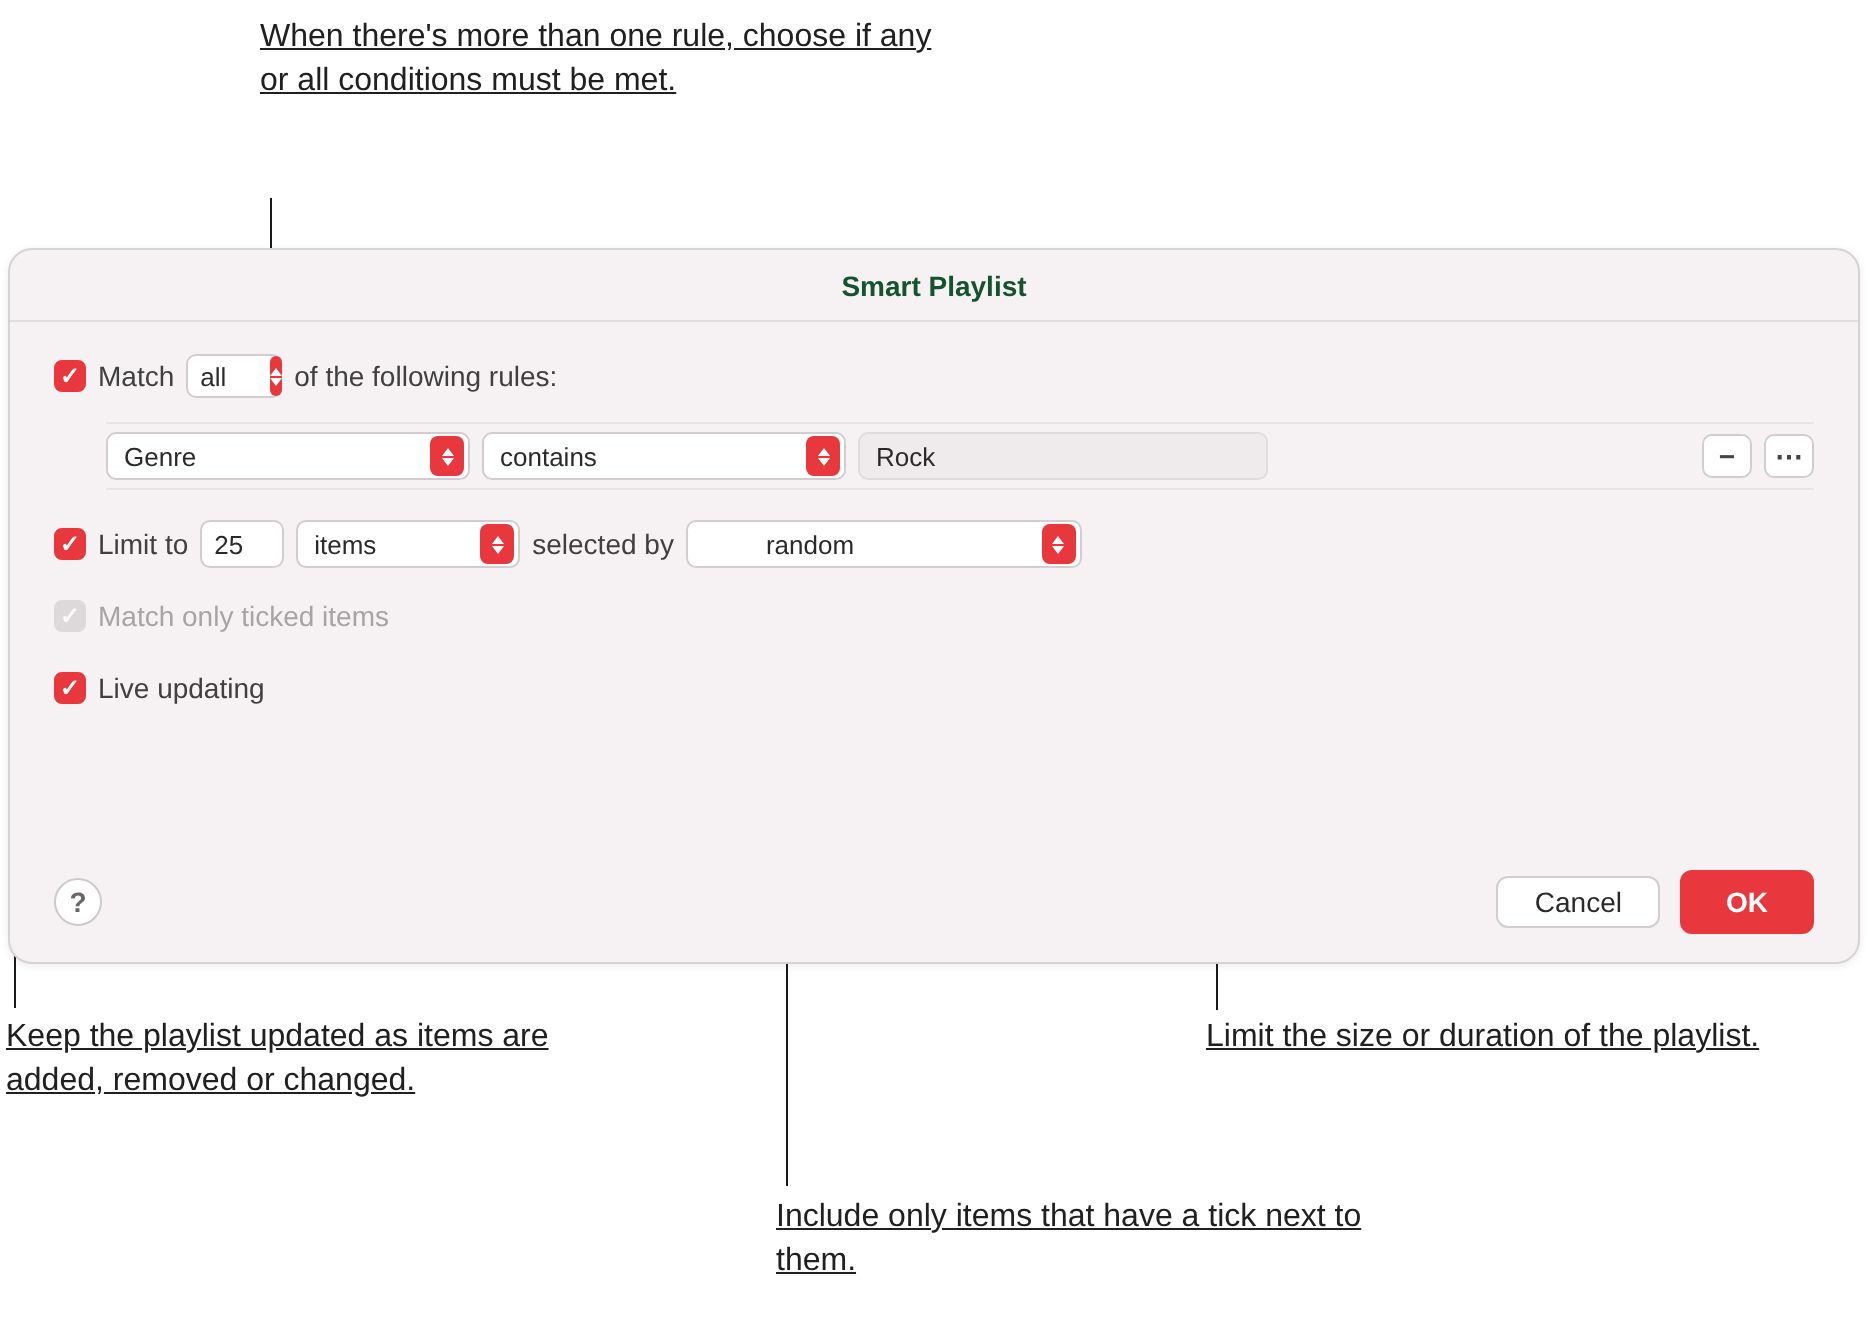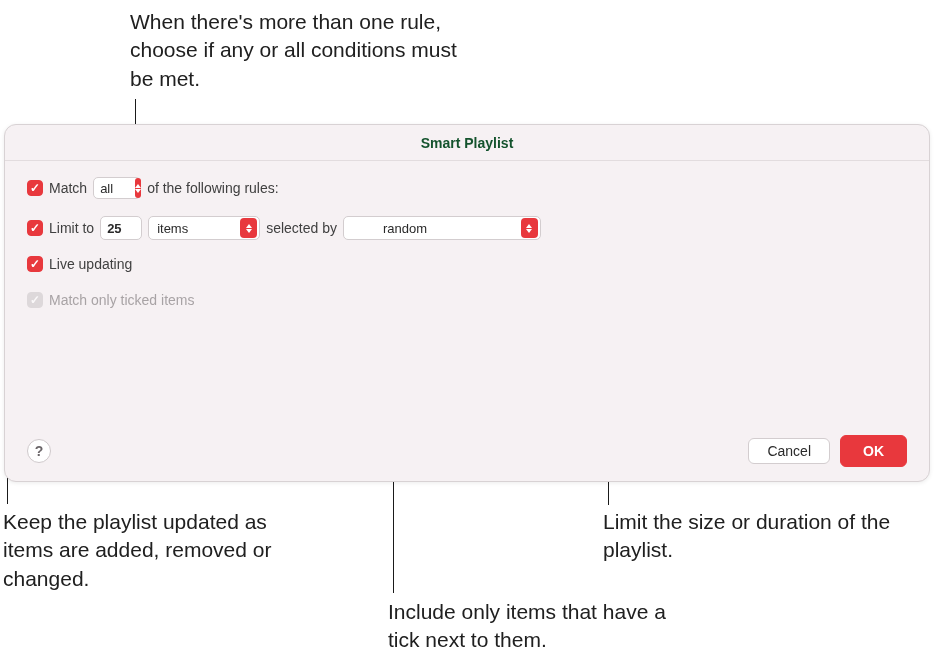--- a/index.html
+++ b/index.html
@@ -8,24 +8,25 @@
     width: 934px;
     height: 662px;
     font-family: -apple-system, "Helvetica Neue", Helvetica, Arial, sans-serif;
     font-size: 14px;
     color: #2a2a2a;
     background: #fff;
     position: relative;
   }
   .annot {
     position: absolute;
-    font-size: 21px;
+    font-size: 16px;
     line-height: 1.35;
     color: #202020;
     width: 320px;
+    text-decoration: underline;
   }
   .callout { position: absolute; border-color:#1a1a1a; }
   .callout.v { width:0; border-left:1.5px solid #1a1a1a; }
   .callout.h { height:0; border-top:1.5px solid #1a1a1a; }
 
   .dialog {
     position: absolute;
     left: 4px; top: 124px;
     width: 926px; height: 358px;
     background: #f6f1f3;
@@ -71,21 +72,21 @@
   }
   .arrows::before, .arrows::after {
     content:""; width:0;height:0; border-left:3.5px solid transparent; border-right:3.5px solid transparent;
   }
   .arrows::before { border-bottom:4px solid #fff; }
   .arrows::after  { border-top:4px solid #fff; }
   .popup.inline { padding-left:6px;}
   .popup.small { height:22px; }
 
   .txtfield { padding:0 8px; background:#efeaec; border-color:#e1dbdd; width:205px;}
-  .nfield { padding:11px 6px; width:42px; justify-content:flex-start;font-weight:bold;}
+  .nfield { padding:11px 6px; width:42px; justify-content:flex-start;}
 
   .rules { margin: 6px 0 14px 26px; }
   .rule-row {
     display:flex; align-items:center; gap:6px;
     padding:4px 0;
     border-bottom:1px solid #e8e3e5;
   }
   .rule-row:first-child { border-top:1px solid #e8e3e5; }
   .spacer { flex:1; }
   .pillbtn {
@@ -142,47 +143,63 @@
       <span class="cbox on"></span>
       <span class="lbl">Match</span>
       <span class="popup inline small" style="width:48px;">
         <span class="val">all</span>
         <span class="arrows"></span>
       </span>
       <span class="lbl">of the following rules:</span>
     </div>
 
     <div class="rules">
+      <div class="rule-row">
+        <span class="popup" style="width:182px;">
+          <span class="val">Genre</span>
+          <span class="arrows"></span>
+        </span>
+        <span class="popup" style="width:182px;">
+          <span class="val">contains</span>
+          <span class="arrows"></span>
+        </span>
+        <span class="txtfield">
+          <span>Rock</span>
+        </span>
+        <span class="spacer"></span>
+        <span class="pillbtn minus"></span>
+        <span class="pillbtn more"></span>
+      </div>
     </div>
 
     <div class="row">
       <span class="cbox on"></span>
       <span class="lbl">Limit to</span>
       <span class="nfield">
         <span>25</span>
       </span>
       <span class="popup" style="width:112px;">
         <span class="val">items</span>
         <span class="arrows"></span>
       </span>
       <span class="lbl">selected by</span>
       <span class="popup" style="width:198px;padding-left:39px;">
         <span class="val">random</span>
         <span class="arrows"></span>
       </span>
     </div>
 
     <div class="row">
+      <span class="cbox on disabled"></span>
+      <span class="lbl disabled">Match only ticked items</span>
+    </div>
+
+    <div class="row">
       <span class="cbox on"></span>
       <span class="lbl">Live updating</span>
-    </div>
-
-    <div class="row">
-      <span class="cbox on disabled"></span>
-      <span class="lbl disabled">Match only ticked items</span>
     </div>
 
   </div>
 
   <div class="footer">
     <span class="help">?</span>
     <span class="spacer"></span>
     <span class="btn">Cancel</span>
     <span style="width:10px;"></span>
     <span class="btn primary">OK</span>

